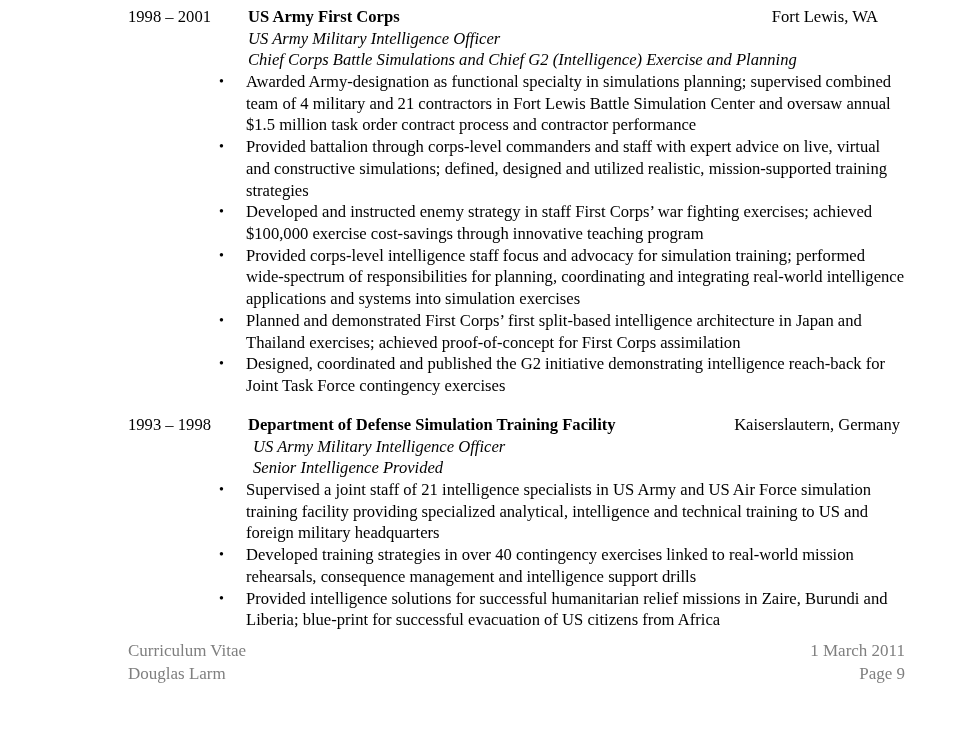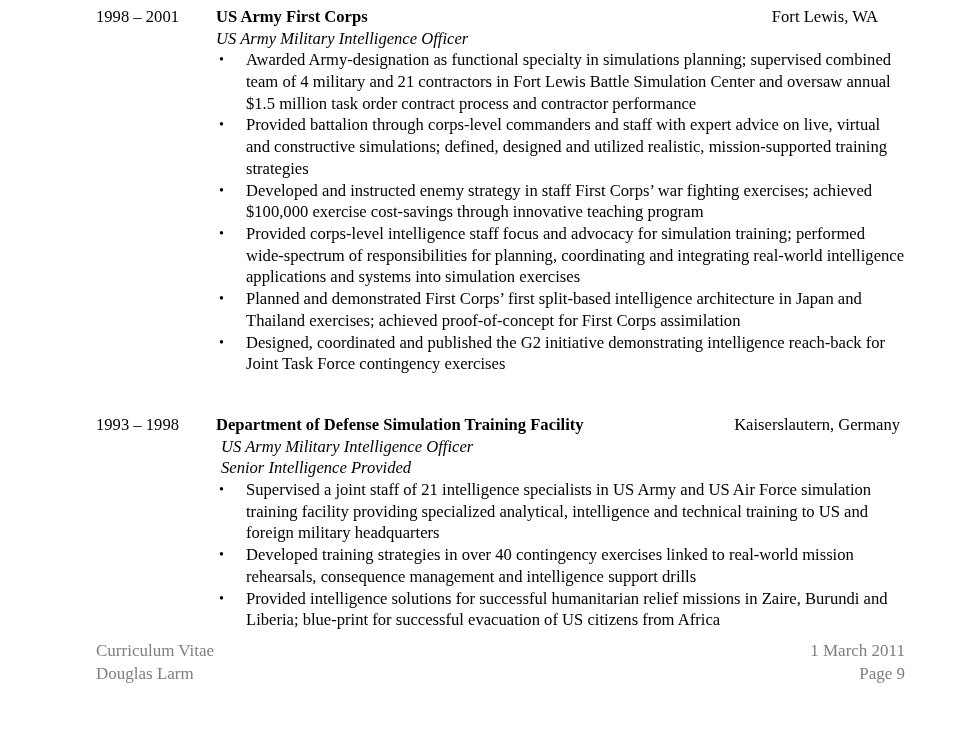--- a/index.html
+++ b/index.html
@@ -5,21 +5,21 @@
   html, body { margin: 0; padding: 0; background: #ffffff; }
   body {
     width: 977px; height: 739px; position: relative; overflow: hidden;
     font-family: "Liberation Serif", "DejaVu Serif", serif;
     color: #000;
     font-size: 16.6px;
   }
   .entry { position: absolute; left: 96px; width: 810px; }
   .entry1 { top: 6px; }
   .entry2 { top: 414px; }
-  .row { position: relative; height: 21.7px; line-height: 21.7px; white-space: nowrap; }
+  .row { position: relative; height: 21.7px; line-height: 21.7px; white-space: nowrap; margin-left: 32px; }
   .dates { position: absolute; left: 0; top: 0; }
   .org { position: absolute; left: 120px; top: 0; font-weight: bold; }
   .loc { position: absolute; right: 28px; top: 0; }
   .entry2 .loc { right: 6px; }
   .ital { position: absolute; left: 120px; top: 0; font-style: italic; }
   .entry2 .ital { left: 125px; }
   ul.bullets { list-style: none; margin: 0; padding: 0; position: relative; left: 120px; width: 690px; }
   ul.bullets li { position: relative; padding-left: 30px; line-height: 21.7px; }
   ul.bullets li .dot {
     position: absolute; left: 3px; top: 0; font-size: 14px;
@@ -33,20 +33,23 @@
 <body>
 
 <div class="entry entry1">
   <div class="row">
     <span class="dates">1998 – 2001</span>
     <span class="org">US Army First Corps</span>
     <span class="loc">Fort Lewis, WA</span>
   </div>
   <div class="row">
       <span class="ital">US Army Military Intelligence Officer</span>
+    </div>
+  <div class="row">
+      <span class="ital">Chief Corps Battle Simulations and Chief G2 (Intelligence) Exercise and Planning</span>
     </div>
   <ul class="bullets">
     <li><span class="dot">•</span><span>Awarded Army-designation as functional specialty in simulations planning; supervised combined team of 4 military and 21 contractors in Fort Lewis Battle Simulation Center and oversaw annual $1.5 million task order contract process and contractor performance</span></li>
     <li><span class="dot">•</span><span>Provided battalion through corps-level commanders and staff with expert advice on live, virtual and constructive simulations; defined, designed and utilized realistic, mission-supported training strategies</span></li>
     <li><span class="dot">•</span><span>Developed and instructed enemy strategy in staff First Corps’ war fighting exercises; achieved $100,000 exercise cost-savings through innovative teaching program</span></li>
     <li><span class="dot">•</span><span>Provided corps-level intelligence staff focus and advocacy for simulation training; performed wide-spectrum of responsibilities for planning, coordinating and integrating real-world intelligence applications and systems into simulation exercises</span></li>
     <li><span class="dot">•</span><span>Planned and demonstrated First Corps’ first split-based intelligence architecture in Japan and Thailand exercises; achieved proof-of-concept for First Corps assimilation</span></li>
     <li><span class="dot">•</span><span>Designed, coordinated and published the G2 initiative demonstrating intelligence reach-back for Joint Task Force contingency exercises</span></li>
   </ul>
 </div>

